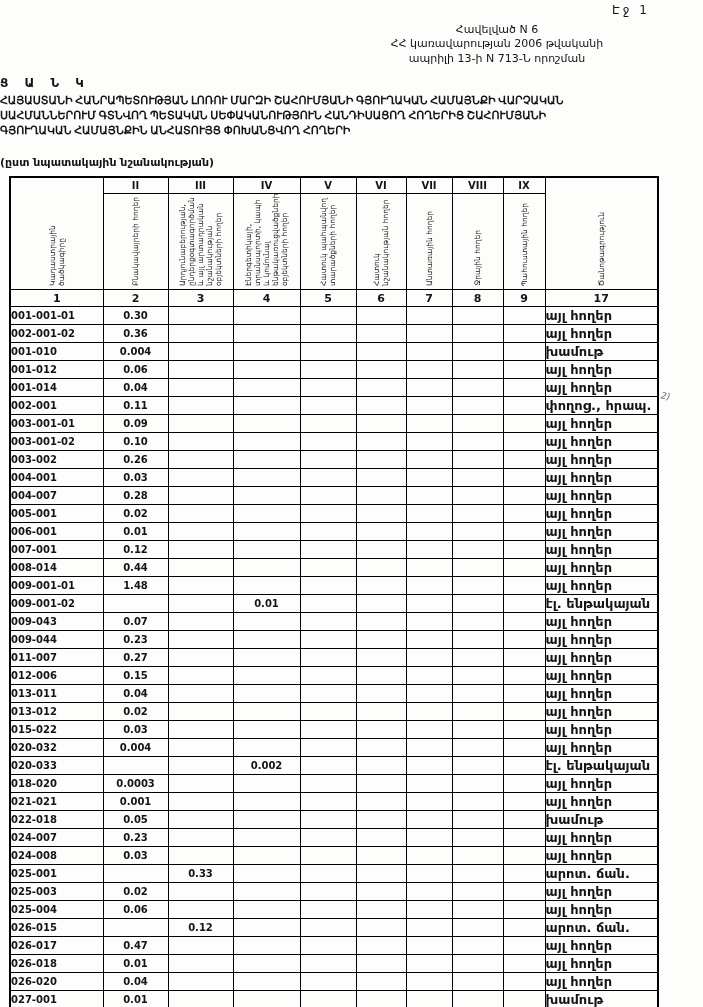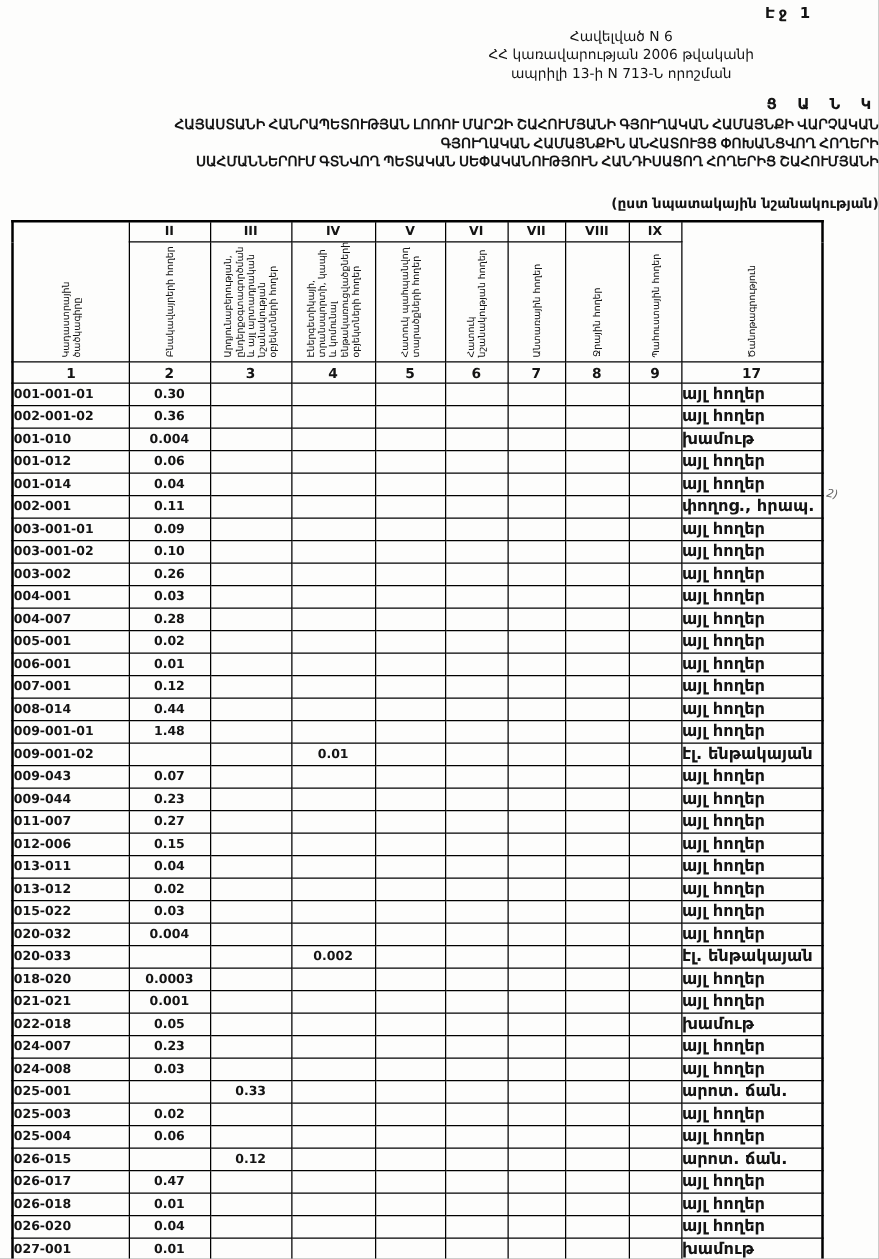--- a/index.html
+++ b/index.html
@@ -2,28 +2,28 @@
 <html><head>
 <meta charset="utf-8">
 <style>
   html,body{margin:0;padding:0;background:#888;}
   .page{
     position:relative;width:703px;height:1007px;margin:0 auto;
     background:#fdfdfc;overflow:hidden;color:#141414;
     font-family:"DejaVu Sans","Liberation Sans",sans-serif;
   }
   .page-num{
-    position:absolute;top:3px;left:612px;font-size:12px;font-weight:bold;letter-spacing:3px;
+    position:absolute;top:3px;left:612px;font-size:12px;font-weight:normal;letter-spacing:3px;
   }
   .appendix{
     position:absolute;top:23px;left:332px;width:330px;text-align:center;
     font-size:11px;font-weight:normal;line-height:1.3;
   }
   .titleblock{
-    position:absolute;top:76px;left:0;width:703px;text-align:right;
+    position:absolute;top:76px;left:0;width:703px;text-align:left;
     font-weight:bold;
   }
   .titleword{font-size:12px;letter-spacing:6px;margin-bottom:3px;}
   .titleline{font-size:11px;line-height:1.35;font-family:Liberation Serif, serif;}
   .subtitle{font-size:11px;margin-top:18px;}
   table.grid{
     position:absolute;top:176px;left:9px;width:648px;
     border-collapse:collapse;table-layout:fixed;
   }
   table.grid th,table.grid td{
@@ -60,22 +60,22 @@
 
   <div class="appendix">
     <div>Հավելված N 6</div>
     <div>ՀՀ կառավարության 2006 թվականի</div>
     <div>ապրիլի 13-ի N 713-Ն որոշման</div>
   </div>
 
   <div class="titleblock">
     <div class="titleword">Ց Ա Ն Կ</div>
     <div class="titleline">ՀԱՅԱՍՏԱՆԻ ՀԱՆՐԱՊԵՏՈՒԹՅԱՆ ԼՈՌՈՒ ՄԱՐԶԻ ՇԱՀՈՒՄՅԱՆԻ ԳՅՈՒՂԱԿԱՆ ՀԱՄԱՅՆՔԻ ՎԱՐՉԱԿԱՆ</div>
+    <div class="titleline">ՍԱՀՄԱՆՆԵՐՈՒՄ ԳՏՆՎՈՂ ՊԵՏԱԿԱՆ ՍԵՓԱԿԱՆՈՒԹՅՈՒՆ ՀԱՆԴԻՍԱՑՈՂ ՀՈՂԵՐԻՑ ՇԱՀՈՒՄՅԱՆԻ</div>
     <div class="titleline">ԳՅՈՒՂԱԿԱՆ ՀԱՄԱՅՆՔԻՆ ԱՆՀԱՏՈՒՅՑ ՓՈԽԱՆՑՎՈՂ ՀՈՂԵՐԻ</div>
-    <div class="titleline">ՍԱՀՄԱՆՆԵՐՈՒՄ ԳՏՆՎՈՂ ՊԵՏԱԿԱՆ ՍԵՓԱԿԱՆՈՒԹՅՈՒՆ ՀԱՆԴԻՍԱՑՈՂ ՀՈՂԵՐԻՑ ՇԱՀՈՒՄՅԱՆԻ</div>
     <div class="subtitle">(ըստ նպատակային նշանակության)</div>
   </div>
 
   <table class="grid">
     <colgroup>
       <col class="w1">
         <col class="w2">
         <col class="w3">
         <col class="w4">
         <col class="w5">

